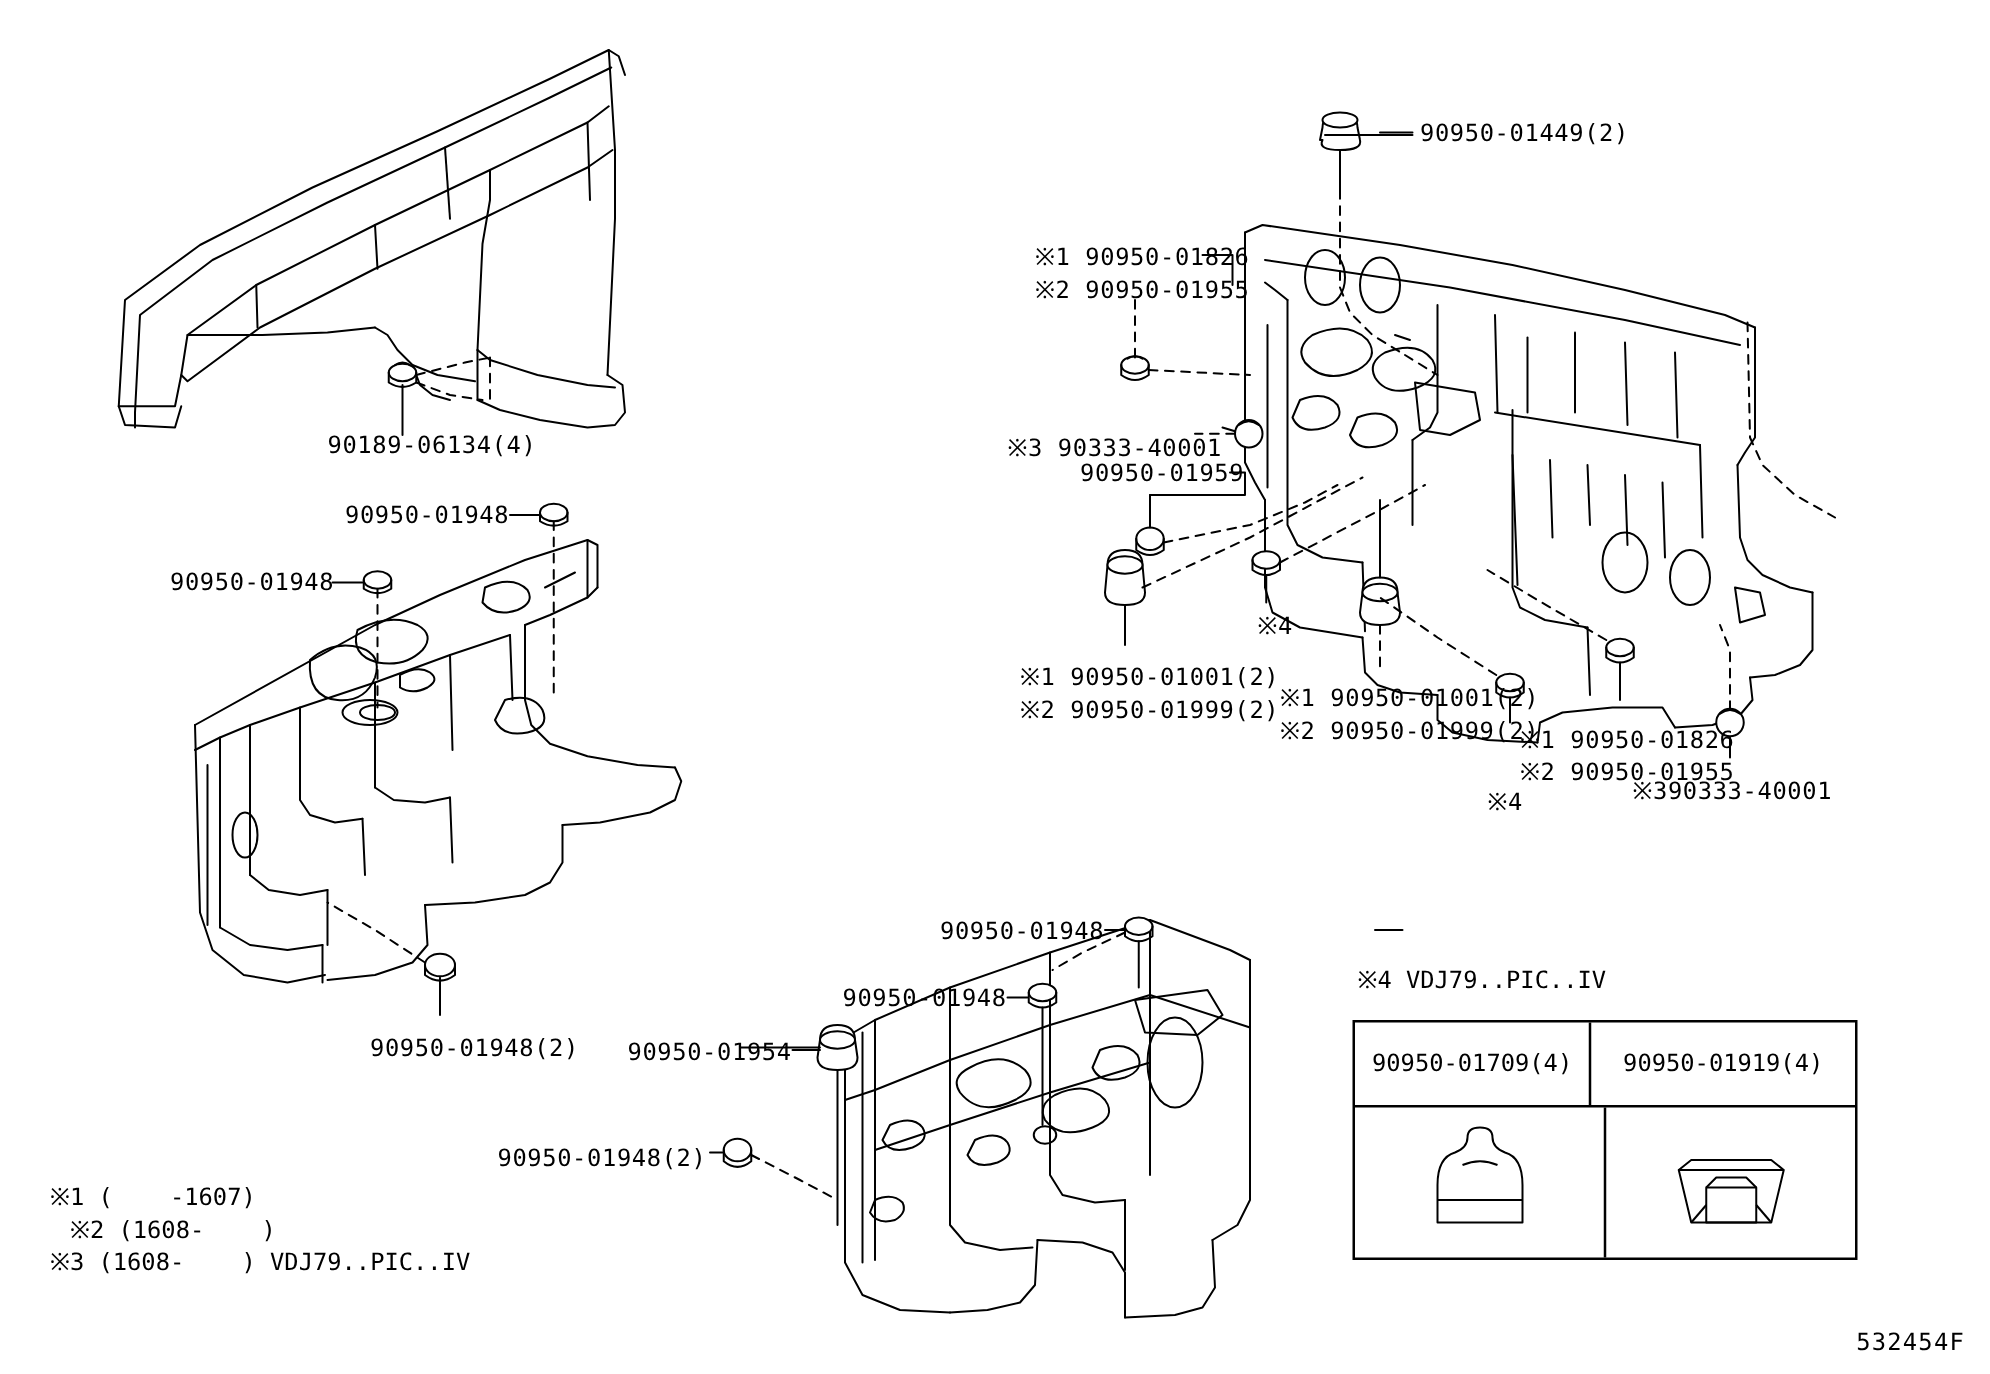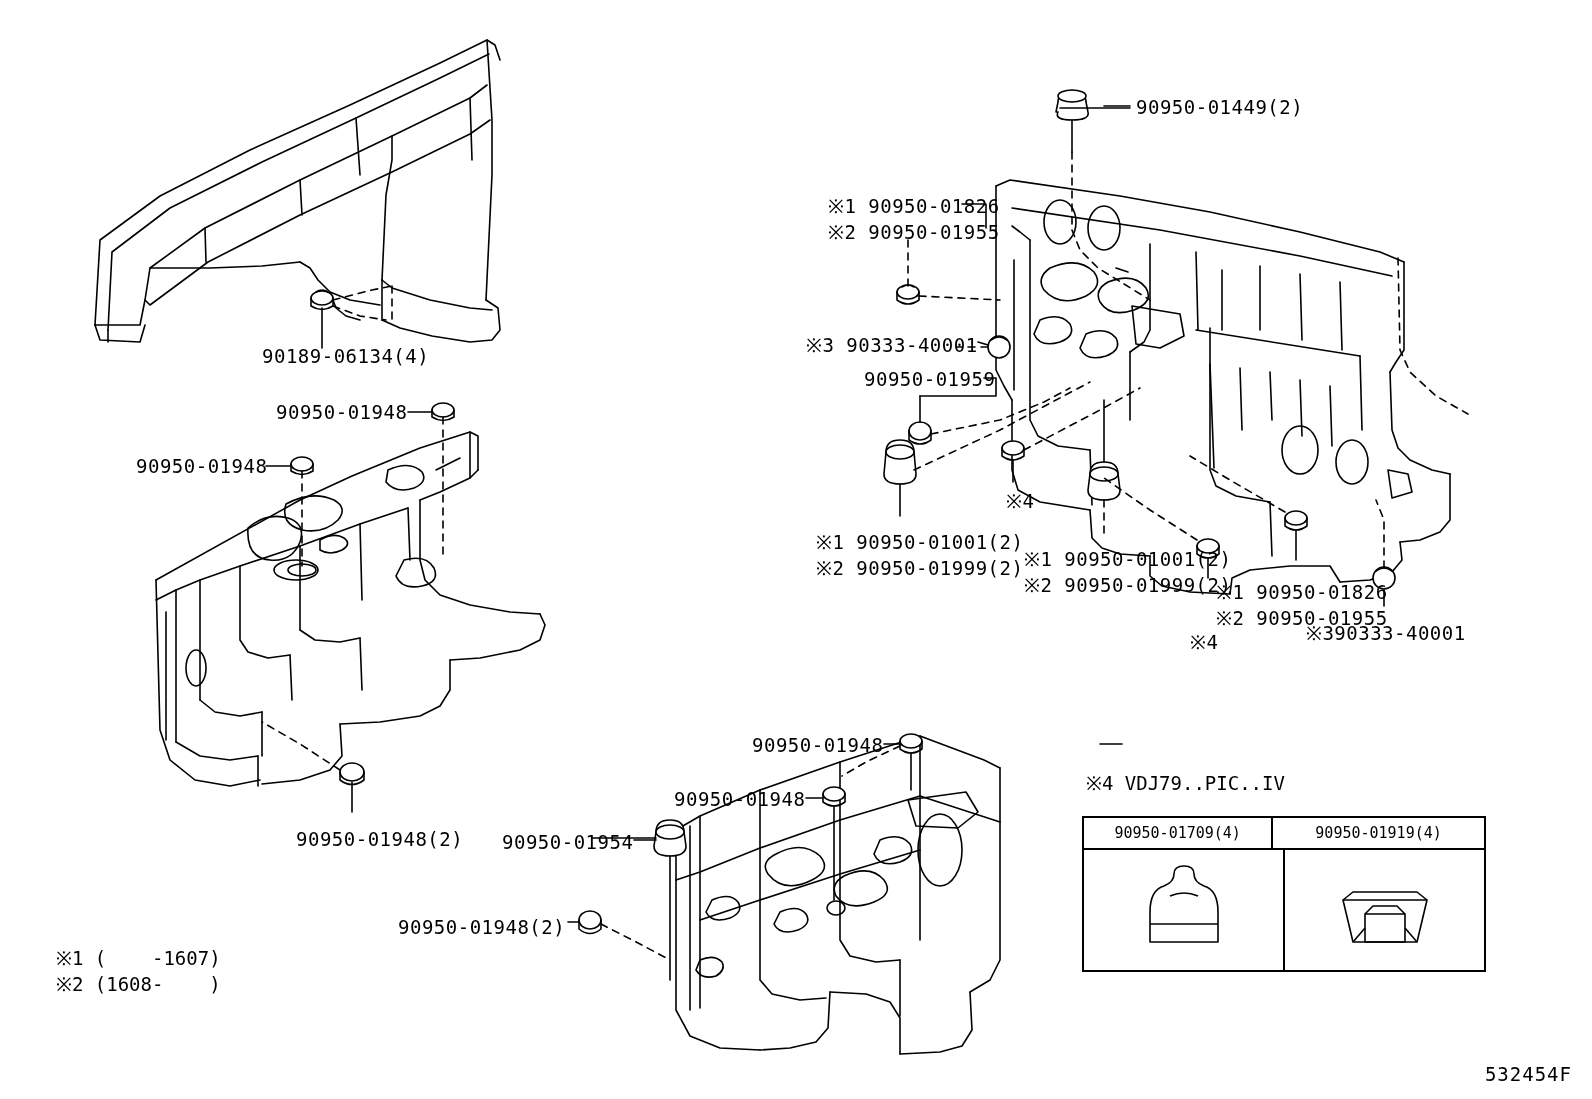--- a/index.html
+++ b/index.html
@@ -4,21 +4,21 @@
 <style>
   html,body{margin:0;padding:0;background:#ffffff;}
   body{width:1592px;height:1099px;position:relative;overflow:hidden;
        font-family:"DejaVu Sans Mono", monospace; color:#000;}
   .stage{position:absolute;left:0;top:0;width:1592px;height:1099px;}
   svg.art{position:absolute;left:0;top:0;width:1592px;height:1099px;pointer-events:none;}
   .lbl{position:absolute;font-size:19px;letter-spacing:0.5px;white-space:pre;line-height:22px;}
   .note{position:absolute;font-size:19px;white-space:pre;line-height:26px;}
   .tbl{position:absolute;border:2px solid #000;}
   .tbl .hdr{display:flex;}
-  .tbl .cell{font-size:15px;text-align:center;padding:6px 10px;white-space:pre;}
+  .tbl .cell{font-size:19px;text-align:center;padding:22px 10px;white-space:pre;}
   .tbl .divv{width:2px;background:#000;}
   .tbl .divh{height:2px;background:#000;}
   .tbl .body{display:flex;height:120px;}
   .tblcap{position:absolute;font-size:19px;white-space:pre;}
   .code{position:absolute;font-size:19px;right:20px;bottom:14px;letter-spacing:1px;margin-left:48px;}
 </style>
 </head>
 <body>
 
 <div class="stage">
@@ -325,38 +325,39 @@
   </g>
 </svg>
 
 <div class="lbl" style="left:262px;top:345px;">90189-06134(4)</div>
 <div class="lbl" style="left:276px;top:401px;">90950-01948</div>
 <div class="lbl" style="left:136px;top:455px;">90950-01948</div>
 <div class="lbl" style="left:296px;top:828px;">90950-01948(2)</div>
 <div class="lbl" style="left:1136px;top:96px;">90950-01449(2)</div>
 <div class="lbl" style="left:828px;top:195px;">※1 90950-01826</div>
 <div class="lbl" style="left:828px;top:221px;">※2 90950-01955</div>
-<div class="lbl" style="left:806px;top:334px;">※3 90333-40001</div>
+<div class="lbl" style="left:806px;top:348px;">※3 90333-40001</div>
 <div class="lbl" style="left:864px;top:368px;">90950-01959</div>
 <div class="lbl" style="left:1006px;top:490px;">※4</div>
 <div class="lbl" style="left:816px;top:531px;">※1 90950-01001(2)</div>
 <div class="lbl" style="left:816px;top:557px;">※2 90950-01999(2)</div>
 <div class="lbl" style="left:1024px;top:548px;">※1 90950-01001(2)</div>
 <div class="lbl" style="left:1024px;top:574px;">※2 90950-01999(2)</div>
 <div class="lbl" style="left:1216px;top:581px;">※1 90950-01826</div>
 <div class="lbl" style="left:1216px;top:607px;">※2 90950-01955</div>
 <div class="lbl" style="left:1190px;top:631px;">※4</div>
 <div class="lbl" style="left:1306px;top:622px;">※390333-40001</div>
 <div class="lbl" style="left:752px;top:734px;">90950-01948</div>
 <div class="lbl" style="left:674px;top:788px;">90950-01948</div>
 <div class="lbl" style="left:502px;top:831px;">90950-01954</div>
 <div class="lbl" style="left:398px;top:916px;">90950-01948(2)</div>
 
-<div class="note" style="left:56px;top:945px;">※1 (    -1607)</div>
+<div class="note" style="left:40px;top:945px;">※1 (    -1607)</div>
 <div class="note" style="left:56px;top:971px;">※2 (1608-    )</div>
+<div class="note" style="left:40px;top:997px;">※3 (1608-    ) VDJ79..PIC..IV</div>
 
 <div class="tblcap" style="left:1086px;top:770px;">※4 VDJ79..PIC..IV</div>
 <div class="tbl" style="left:1082px;top:816px;width:400px;">
   <div class="hdr">
     <div class="cell" style="width:199px;">90950-01709(4)</div>
     <div class="divv"></div>
     <div class="cell" style="width:227px;">90950-01919(4)</div>
   </div>
   <div class="divh"></div>
   <div class="body">

